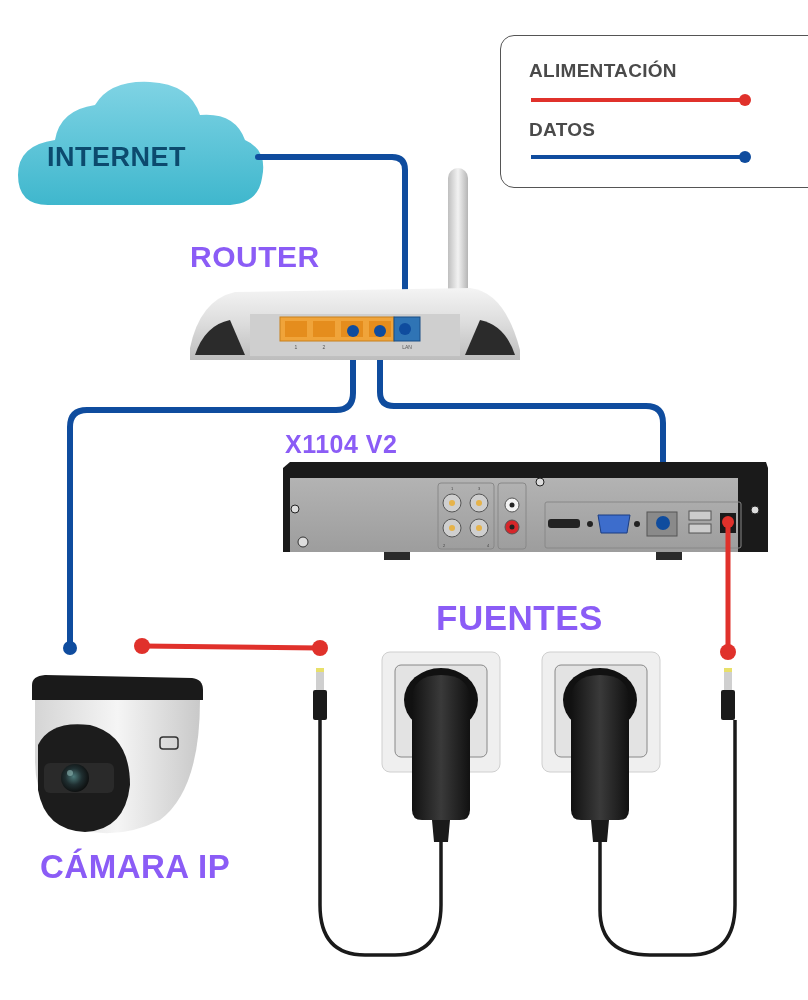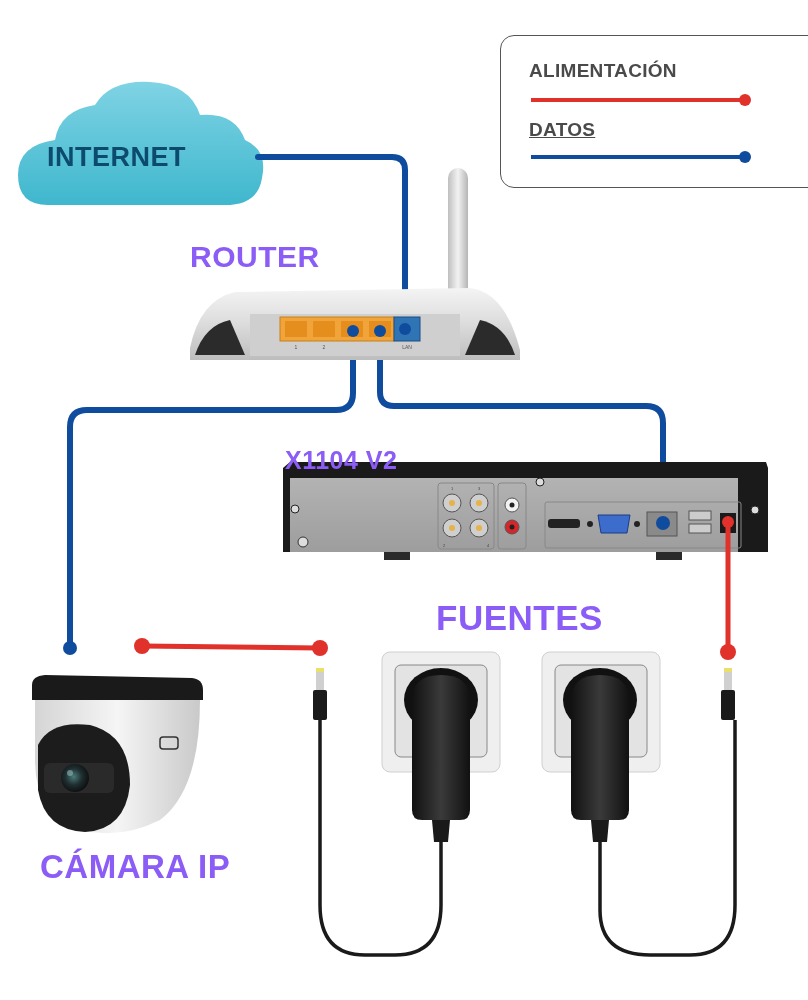--- a/index.html
+++ b/index.html
@@ -170,28 +170,28 @@
     <path d="M 38 745 Q 50 720 90 725 Q 130 735 130 785 Q 125 830 85 832 Q 45 830 38 790 Z" fill="#1c1c1c"></path>
     <rect x="44" y="763" width="70" height="30" rx="6" fill="#2a2a2a"></rect>
     <circle cx="75" cy="778" r="14" fill="url(#lensGrad)"></circle>
     <circle cx="70" cy="773" r="3" fill="#8fb9b5" opacity="0.6"></circle>
     <rect x="160" y="737" width="18" height="12" rx="3" fill="none" stroke="#333" stroke-width="1.5"></rect>
   </g>
 </svg>
 
 <div class="label" style="left:47px; top:142px; font-size:27px; color:#0c4a6e;text-align:center;">INTERNET</div>
 <div class="label" style="left:190px; top:240px; font-size:30px;">ROUTER</div>
-<div class="label" style="left:285px; top:430px; font-size:25px;margin-top:16px;">X1104 V2</div>
+<div class="label" style="left:285px; top:430px; font-size:25px;">X1104 V2</div>
 <div class="label" style="left:436px; top:598px; font-size:35px;">FUENTES</div>
 <div class="label" style="left:40px; top:848px; font-size:33px;">CÁMARA IP</div>
 
 <div class="legend">
   <div class="legend-text" style="top:24px;">ALIMENTACIÓN</div>
   <svg style="position:absolute; left:28px; top:56px;" width="230" height="16">
     <line x1="2" y1="8" x2="215" y2="8" stroke="#e0312b" stroke-width="4"></line>
     <circle cx="216" cy="8" r="6" fill="#e0312b"></circle>
   </svg>
-  <div class="legend-text" style="top:83px;text-decoration:underline;">DATOS</div>
+  <div class="legend-text" style="top:83px;">DATOS</div>
   <svg style="position:absolute; left:28px; top:113px;" width="230" height="16">
     <line x1="2" y1="8" x2="215" y2="8" stroke="#0f4c9e" stroke-width="4"></line>
     <circle cx="216" cy="8" r="6" fill="#0f4c9e"></circle>
   </svg>
 </div>
 
 </body></html>

